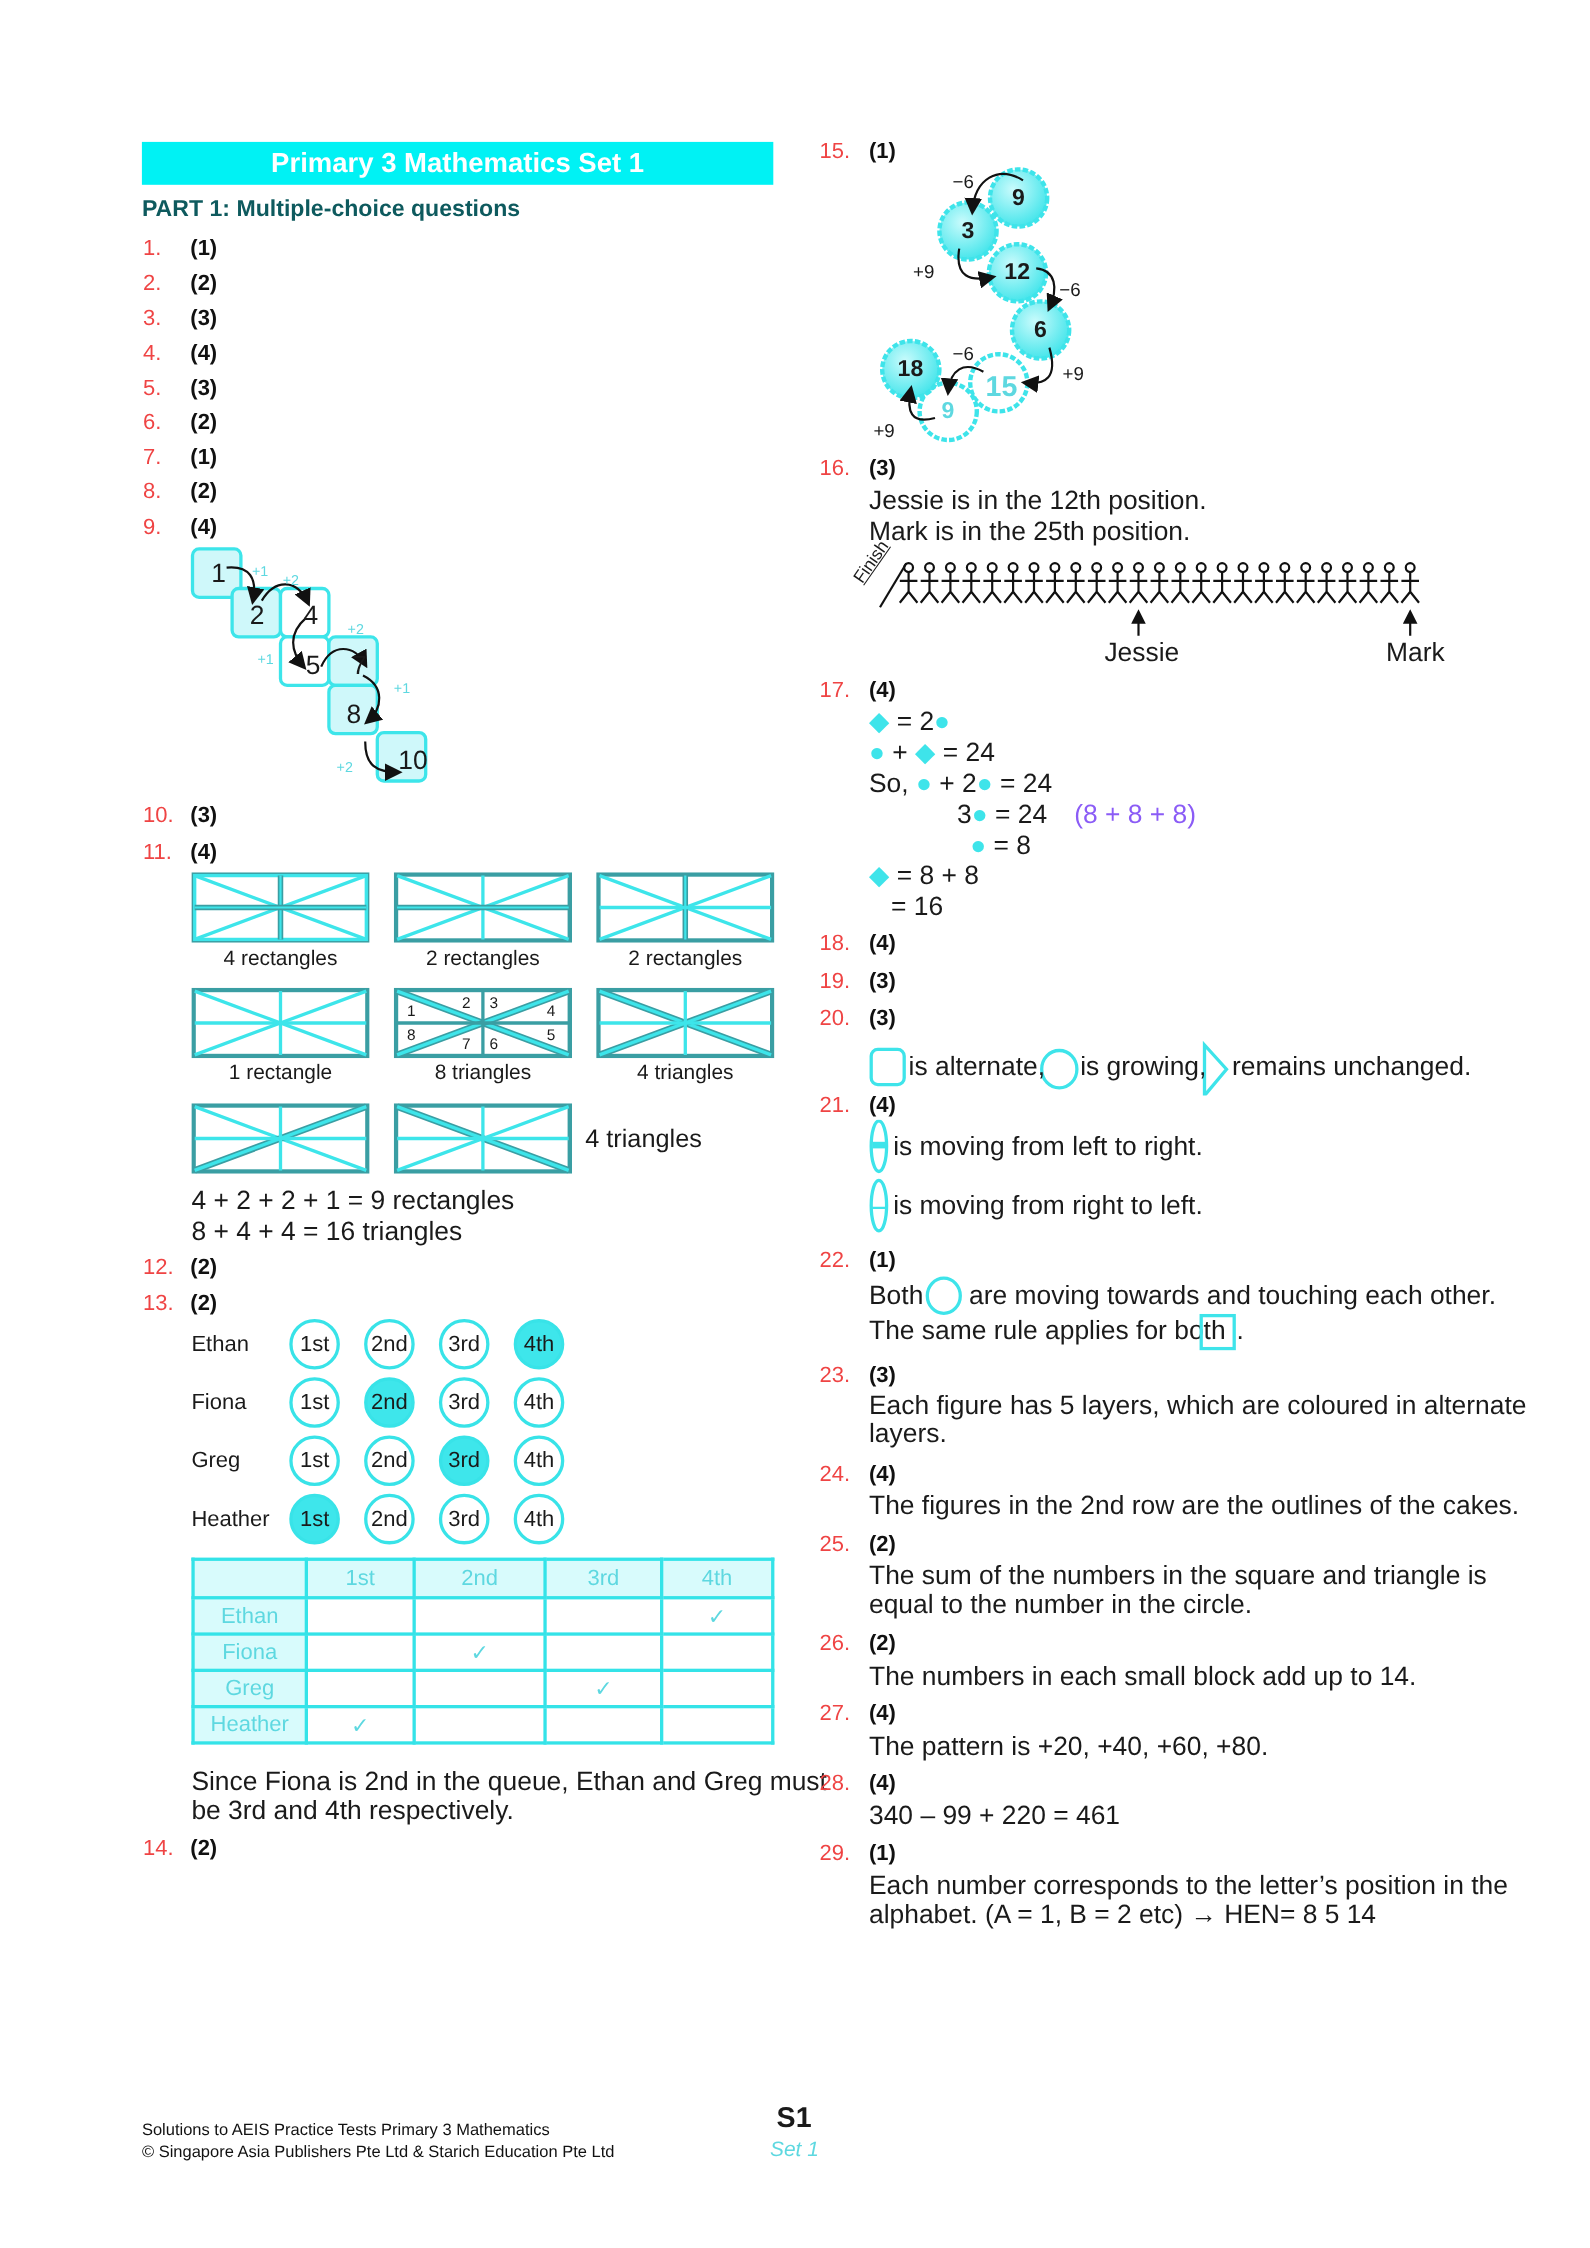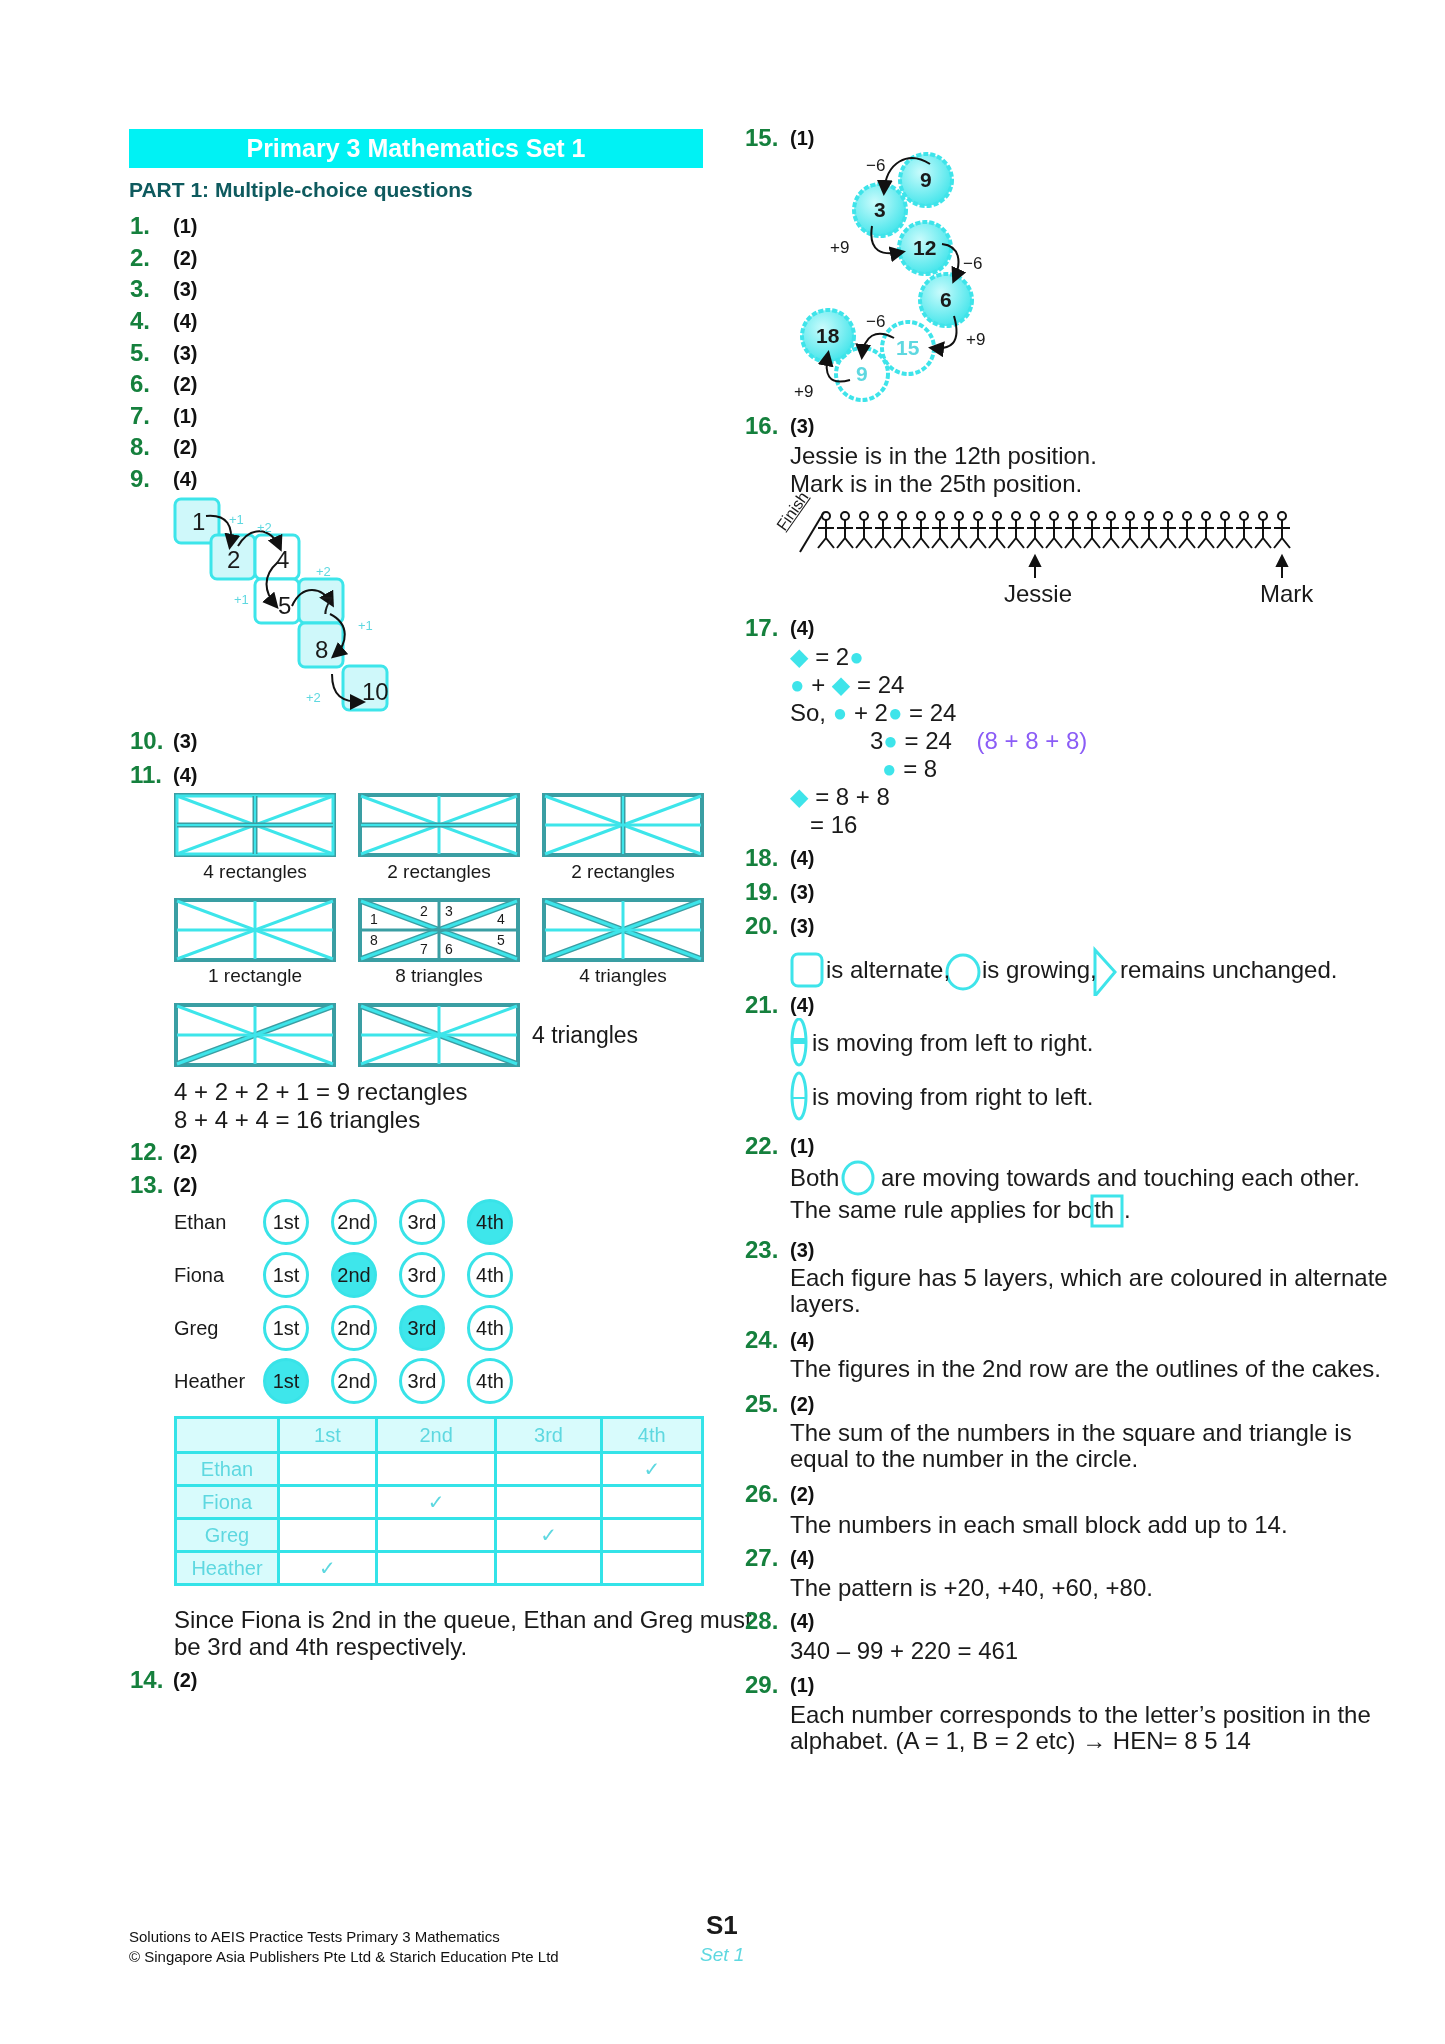--- a/index.html
+++ b/index.html
@@ -1,20 +1,20 @@
 <!DOCTYPE html>
 <html><head>
 <meta charset="utf-8">
 <style>
   html, body { margin:0; padding:0; background:#ffffff; }
   body { width:1445px; height:2044px; position:relative; overflow:hidden;
          font-family:"Liberation Sans", sans-serif; color:#1a1a1a; }
   .abs { position:absolute; }
   .txt { font-size:24px; line-height:24px; white-space:nowrap; }
-  .qnum { position:absolute; font-size:24px; line-height:24px; color:#15803d;font-weight:bold; }
+  .qnum { position:absolute; font-size:20px; line-height:24px; color:#ef4444; }
   .ans { position:absolute; font-size:20px; line-height:24px; font-weight:bold; color:#111; }
   .title-bar { left:129px; top:129px; width:574px; height:39px; background:#00f2f4;
                color:#ffffff; font-size:25px; font-weight:bold; text-align:center; line-height:39px; }
   .part-heading { left:129px; top:178px; font-size:21px; font-weight:bold; color:#0e5a5e; }
   .cyan-text { color:#8b5cf6; }
   .fig-label { position:absolute; font-size:19px; text-align:center; width:160px; }
   .circle-opt { position:absolute; width:46px; height:46px; border:3px solid #38e3e8; border-radius:50%;
                 box-sizing:border-box; text-align:center; line-height:40px; font-size:20px; background:#fff; }
   .circle-opt.sel { background:#3ee6eb; }
   .person-name { position:absolute; font-size:20px; line-height:24px; }
@@ -303,21 +303,21 @@
   <span class="abs" style="left:76px;top:8px;font-size:17px">−6</span>
   <span class="abs" style="left:40px;top:90px;font-size:17px">+9</span>
   <span class="abs" style="left:173px;top:106px;font-size:17px">−6</span>
   <span class="abs" style="left:176px;top:182px;font-size:17px">+9</span>
   <span class="abs" style="left:76px;top:164px;font-size:17px">−6</span>
   <span class="abs" style="left:4px;top:234px;font-size:17px">+9</span>
   <span class="abs" style="left:130px;top:20px;font-size:21px;font-weight:bold">9</span>
   <span class="abs" style="left:84px;top:50px;font-size:21px;font-weight:bold">3</span>
   <span class="abs" style="left:123px;top:88px;font-size:21px;font-weight:bold">12</span>
   <span class="abs" style="left:150px;top:140px;font-size:21px;font-weight:bold">6</span>
-  <span class="abs" style="left:106px;top:188px;font-size:21px;font-weight:bold;color:#5ed8e0">15</span>
+  <span class="abs" style="left:106px;top:188px;font-size:26px;font-weight:bold;color:#5ed8e0">15</span>
   <span class="abs" style="left:66px;top:214px;font-size:21px;font-weight:bold;color:#5ed8e0">9</span>
   <span class="abs" style="left:26px;top:176px;font-size:21px;font-weight:bold">18</span>
 </div>
 
 <span class="qnum" style="left:745px;top:414px">16.</span>
 <span class="ans" style="left:790px;top:414px">(3)</span>
 <span class="abs txt" style="left:790px;top:444px">Jessie is in the 12th position.</span>
 <span class="abs txt" style="left:790px;top:472px">Mark is in the 25th position.</span>
 
 <div class="abs" style="left:788px;top:498px;width:540px;height:112px">

